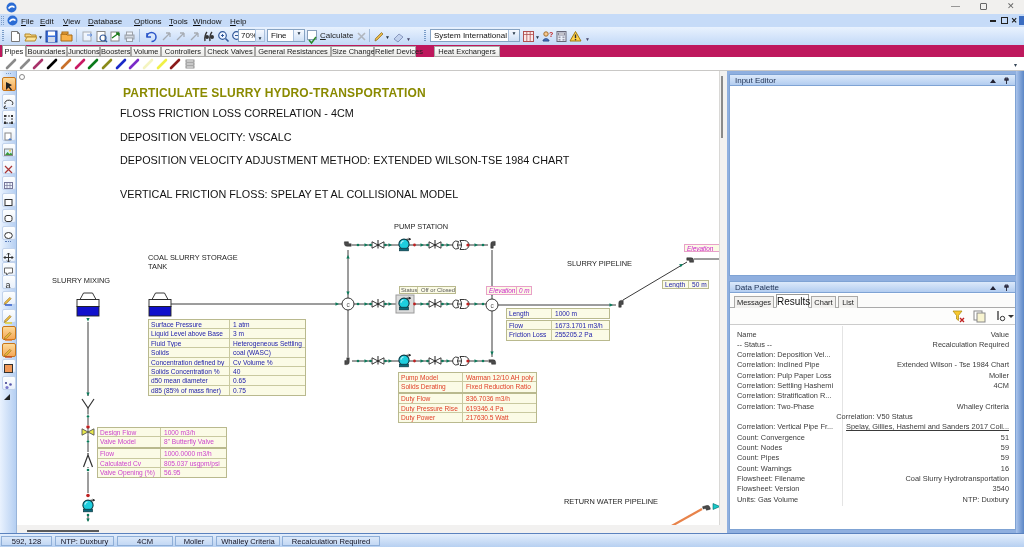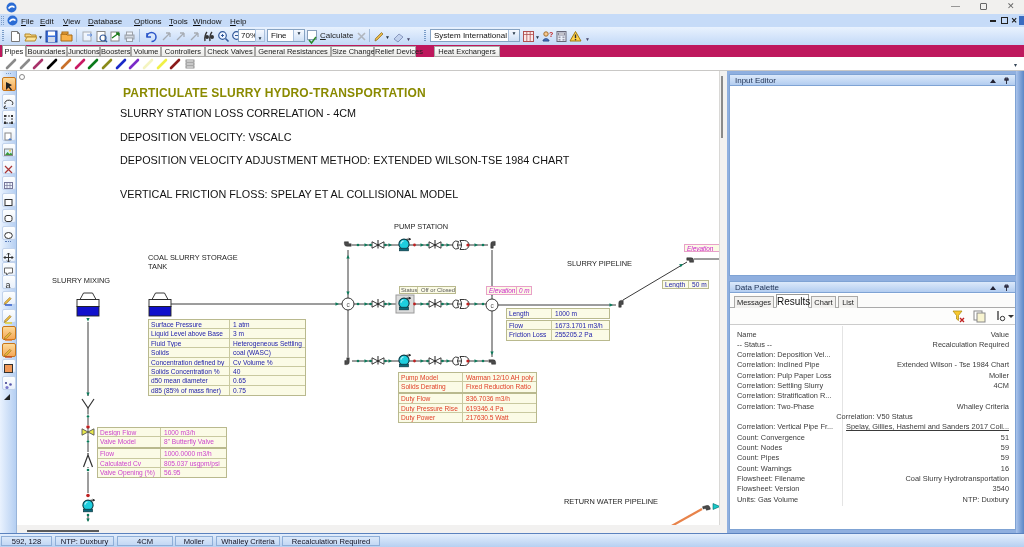--- a/index.html
+++ b/index.html
@@ -476,21 +476,21 @@
         <line x1="694" y1="259" x2="719" y2="259" stroke="#3a3a3a" stroke-width="1"></line>
         <line x1="668" y1="528" x2="702" y2="509" stroke="#e8834a" stroke-width="2.2"></line>
         <g transform="translate(706,507) rotate(-15) scale(.8)">
           <path d="M-4 -1.5 h5.5 a3 3 0 0 1 3 3 V4 h-5 V3 a1.5 1.5 0 0 0 -1.5 -1.5 h-2 z" fill="#4a4a4a" stroke="#222" stroke-width=".6"></path>
         </g>
         <path d="M713 503.5 L720 506.5 L713 509.5 z" fill="#18c8c8" stroke="#066" stroke-width=".6"></path>
         <circle cx="22" cy="77" r="2.5" fill="#fff" stroke="#888"></circle>
       </g>
     </svg>
     <div class="ct" style="left:106px;top:15px;font-size:12px;color:#8a8a00;font-weight:bold;letter-spacing:0.18px;">PARTICULATE SLURRY HYDRO-TRANSPORTATION</div>
-    <div class="ct" style="left:103px;top:36px;font-size:10.8px;color:#111;font-weight:normal;letter-spacing:0px;">SLURRY STATION LOSS CORRELATION - 4CM</div>
+    <div class="ct" style="left:103px;top:36px;font-size:10.8px;color:#111;font-weight:normal;letter-spacing:0px;">FLOSS FRICTION LOSS CORRELATION - 4CM</div>
     <div class="ct" style="left:103px;top:60px;font-size:10.8px;color:#111;font-weight:normal;letter-spacing:0px;">DEPOSITION VELOCITY: VSCALC</div>
     <div class="ct" style="left:103px;top:83px;font-size:10.8px;color:#111;font-weight:normal;letter-spacing:0px;">DEPOSITION VELOCITY ADJUSTMENT METHOD: EXTENDED WILSON-TSE 1984 CHART</div>
     <div class="ct" style="left:103px;top:117px;font-size:10.8px;color:#111;font-weight:normal;letter-spacing:0px;">VERTICAL FRICTION FLOSS: SPELAY ET AL COLLISIONAL MODEL</div>
     <div class="ct" style="left:377px;top:150.5px;font-size:7.4px;color:#222;font-weight:normal;letter-spacing:0px;">PUMP STATION</div>
     <div class="ct" style="left:131px;top:181.5px;font-size:7.4px;color:#222;font-weight:normal;letter-spacing:0px;">COAL SLURRY STORAGE<br>TANK</div>
     <div class="ct" style="left:35px;top:205px;font-size:7.4px;color:#222;font-weight:normal;letter-spacing:0px;">SLURRY MIXING</div>
     <div class="ct" style="left:550px;top:187.5px;font-size:7.4px;color:#222;font-weight:normal;letter-spacing:0px;">SLURRY PIPELINE</div>
     <div class="ct" style="left:547px;top:425.5px;font-size:7.4px;color:#222;font-weight:normal;letter-spacing:0px;">RETURN WATER PIPELINE</div>
     <div class="abs" style="left:131px;top:248px;width:158px;background:#fbfbe6;border:1px solid #b9b98e;font-size:6.6px;color:#2222aa;line-height:9.4px;white-space:nowrap;">
       <div style="display:flex;height:9.4px;border-bottom:1px solid #c9c9a0;">
@@ -641,21 +641,21 @@
       <circle cx="6.5" cy="8.5" r="2.2" fill="none" stroke="#333"></circle>
       <path d="M12 5 l3 3 3 -3" fill="#333"></path>
     </svg>
 </div>
 <div class="abs" style="left:842px;top:326px;width:1px;height:180px;background:#e4e4e4;"></div>
 <div class="abs" style="left:737px;top:329.5px;width:275px;height:10.3px;font-size:7.4px;color:#3a3a3a;white-space:nowrap;"><span>Name</span><span class="abs" style="right:3px;top:0;">Value</span></div>
 <div class="abs" style="left:737px;top:339.83px;width:275px;height:10.3px;font-size:7.4px;color:#3a3a3a;white-space:nowrap;"><span>-- Status --</span><span class="abs" style="right:3px;top:0;">Recalculation Required</span></div>
 <div class="abs" style="left:737px;top:350.15999999999997px;width:275px;height:10.3px;font-size:7.4px;color:#3a3a3a;white-space:nowrap;"><span>Correlation: Deposition Vel...</span><span class="abs" style="right:3px;top:0;"></span></div>
 <div class="abs" style="left:737px;top:360.48999999999995px;width:275px;height:10.3px;font-size:7.4px;color:#3a3a3a;white-space:nowrap;"><span>Correlation: Inclined Pipe</span><span class="abs" style="right:3px;top:0;">Extended Wilson - Tse 1984 Chart</span></div>
 <div class="abs" style="left:737px;top:370.81999999999994px;width:275px;height:10.3px;font-size:7.4px;color:#3a3a3a;white-space:nowrap;"><span>Correlation: Pulp Paper Loss</span><span class="abs" style="right:3px;top:0;">Moller</span></div>
-<div class="abs" style="left:737px;top:381.1499999999999px;width:275px;height:10.3px;font-size:7.4px;color:#3a3a3a;white-space:nowrap;"><span>Correlation: Settling Slurry</span><span class="abs" style="right:3px;top:0;">4CM</span></div>
+<div class="abs" style="left:737px;top:381.1499999999999px;width:275px;height:10.3px;font-size:7.4px;color:#3a3a3a;white-space:nowrap;"><span>Correlation: Settling Hashemi</span><span class="abs" style="right:3px;top:0;">4CM</span></div>
 <div class="abs" style="left:737px;top:391.4799999999999px;width:275px;height:10.3px;font-size:7.4px;color:#3a3a3a;white-space:nowrap;"><span>Correlation: Stratification R...</span><span class="abs" style="right:3px;top:0;"></span></div>
 <div class="abs" style="left:737px;top:401.8099999999999px;width:275px;height:10.3px;font-size:7.4px;color:#3a3a3a;white-space:nowrap;"><span>Correlation: Two-Phase</span><span class="abs" style="right:3px;top:0;">Whalley Criteria</span></div>
 <div class="abs" style="left:737px;top:412.1399999999999px;width:275px;height:10.3px;font-size:7.4px;color:#3a3a3a;white-space:nowrap;text-align:center;"><span>Correlation: V50 Status</span><span class="abs" style="right:3px;top:0;"></span></div>
 <div class="abs" style="left:737px;top:422.46999999999986px;width:275px;height:10.3px;font-size:7.4px;color:#3a3a3a;white-space:nowrap;"><span>Correlation: Vertical Pipe Fr...</span><span class="abs" style="right:3px;top:0;text-decoration:underline;">Spelay, Gillies, Hashemi and Sanders 2017 Coll...</span></div>
 <div class="abs" style="left:737px;top:432.79999999999984px;width:275px;height:10.3px;font-size:7.4px;color:#3a3a3a;white-space:nowrap;"><span>Count: Convergence</span><span class="abs" style="right:3px;top:0;">51</span></div>
 <div class="abs" style="left:737px;top:443.1299999999998px;width:275px;height:10.3px;font-size:7.4px;color:#3a3a3a;white-space:nowrap;"><span>Count: Nodes</span><span class="abs" style="right:3px;top:0;">59</span></div>
 <div class="abs" style="left:737px;top:453.4599999999998px;width:275px;height:10.3px;font-size:7.4px;color:#3a3a3a;white-space:nowrap;"><span>Count: Pipes</span><span class="abs" style="right:3px;top:0;">59</span></div>
 <div class="abs" style="left:737px;top:463.7899999999998px;width:275px;height:10.3px;font-size:7.4px;color:#3a3a3a;white-space:nowrap;"><span>Count: Warnings</span><span class="abs" style="right:3px;top:0;">16</span></div>
 <div class="abs" style="left:737px;top:474.1199999999998px;width:275px;height:10.3px;font-size:7.4px;color:#3a3a3a;white-space:nowrap;"><span>Flowsheet: Filename</span><span class="abs" style="right:3px;top:0;">Coal Slurry Hydrotransportation</span></div>
 <div class="abs" style="left:737px;top:484.44999999999976px;width:275px;height:10.3px;font-size:7.4px;color:#3a3a3a;white-space:nowrap;"><span>Flowsheet: Version</span><span class="abs" style="right:3px;top:0;">3540</span></div>

